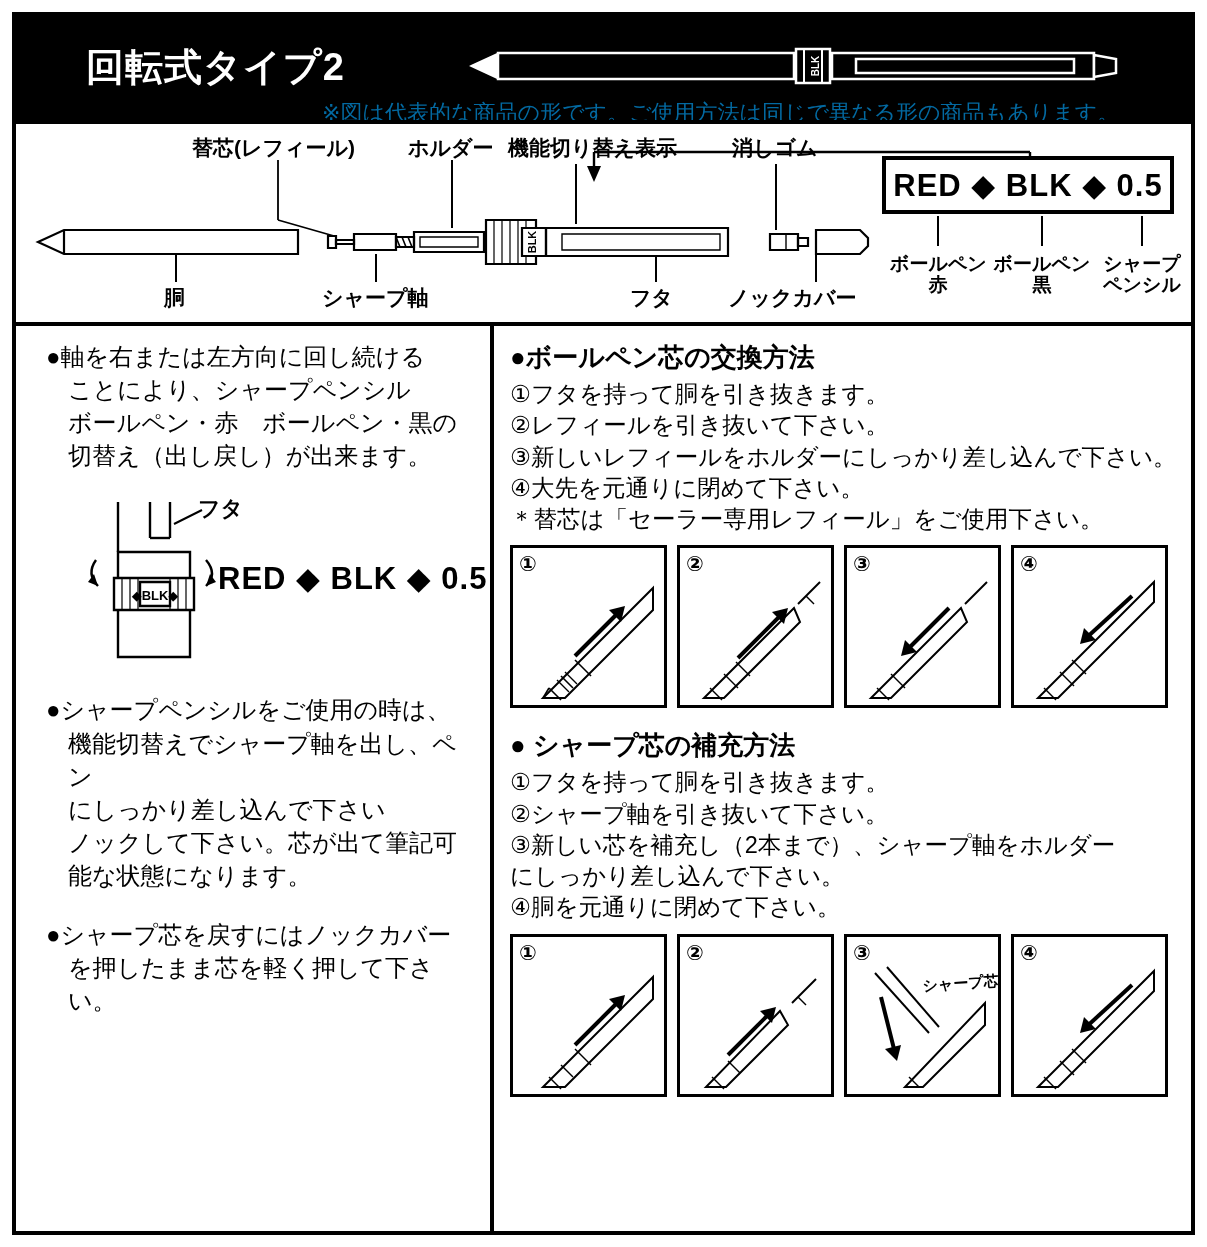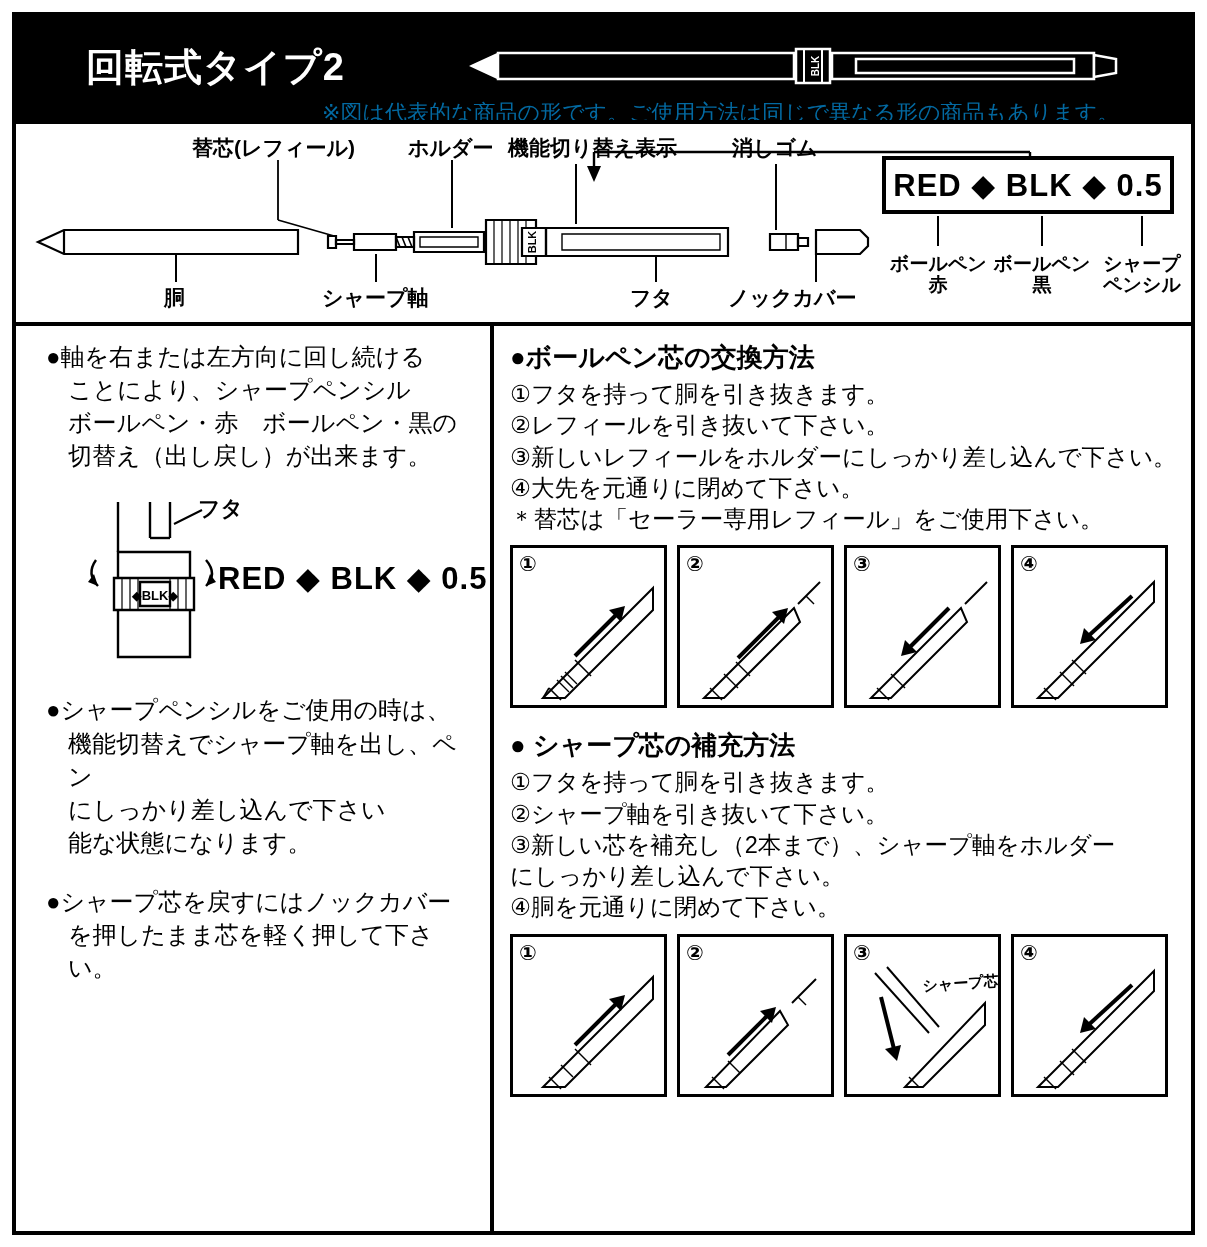--- a/index.html
+++ b/index.html
@@ -194,20 +194,21 @@
             <text x="125" y="118" font-size="13" font-weight="bold" text-anchor="middle">◆BLK◆</text>
           </svg>
           <div style="position:absolute;left:168px;top:12px;font-size:22px;font-weight:bold;">フタ</div>
           <div class="redbox2">RED ◆ BLK ◆ 0.5</div>
         </div>
 
         <div class="para" style="margin-top:26px;">
           <div>●シャープペンシルをご使用の時は、</div>
           <div style="padding-left:22px">機能切替えでシャープ軸を出し、ペン</div>
           <div style="padding-left:22px">にしっかり差し込んで下さい</div>
+          <div style="padding-left:22px">ノックして下さい。芯が出て筆記可</div>
           <div style="padding-left:22px">能な状態になります。</div>
         </div>
 
         <div class="para" style="margin-top:26px;">
           <div>●シャープ芯を戻すにはノックカバー</div>
           <div style="padding-left:22px">を押したまま芯を軽く押して下さ</div>
           <div style="padding-left:22px">い。</div>
         </div>
       </div>
 

